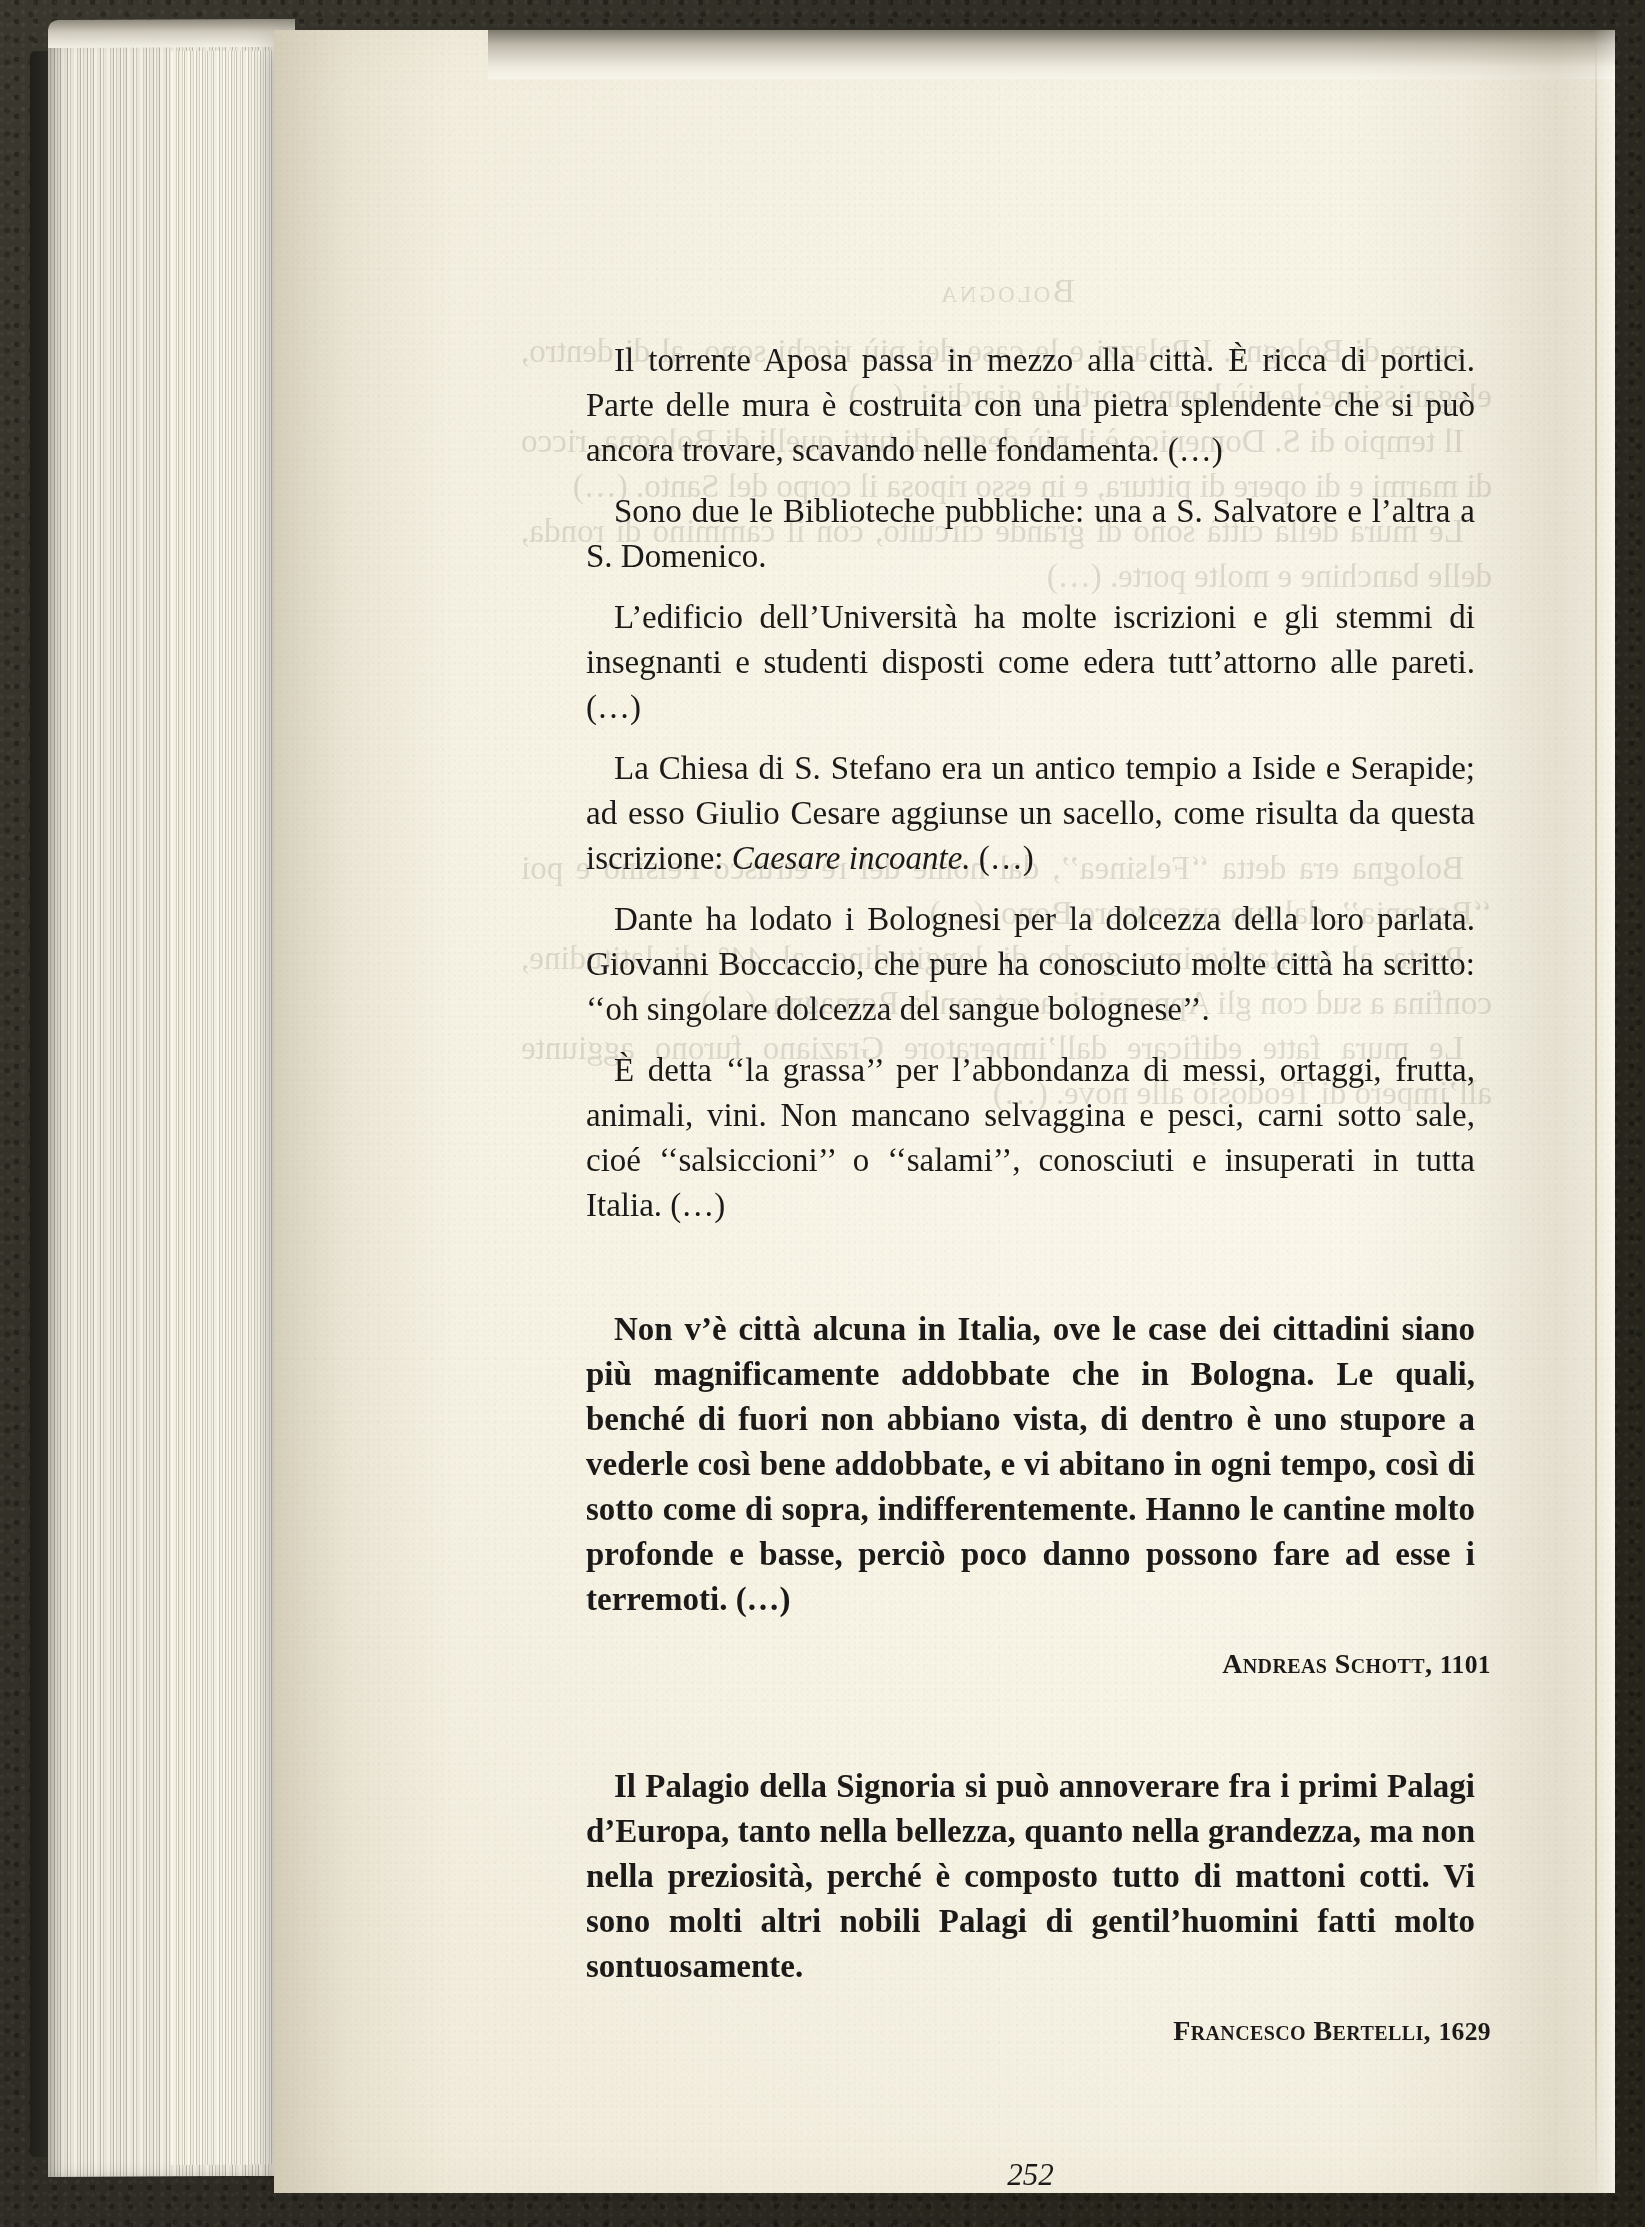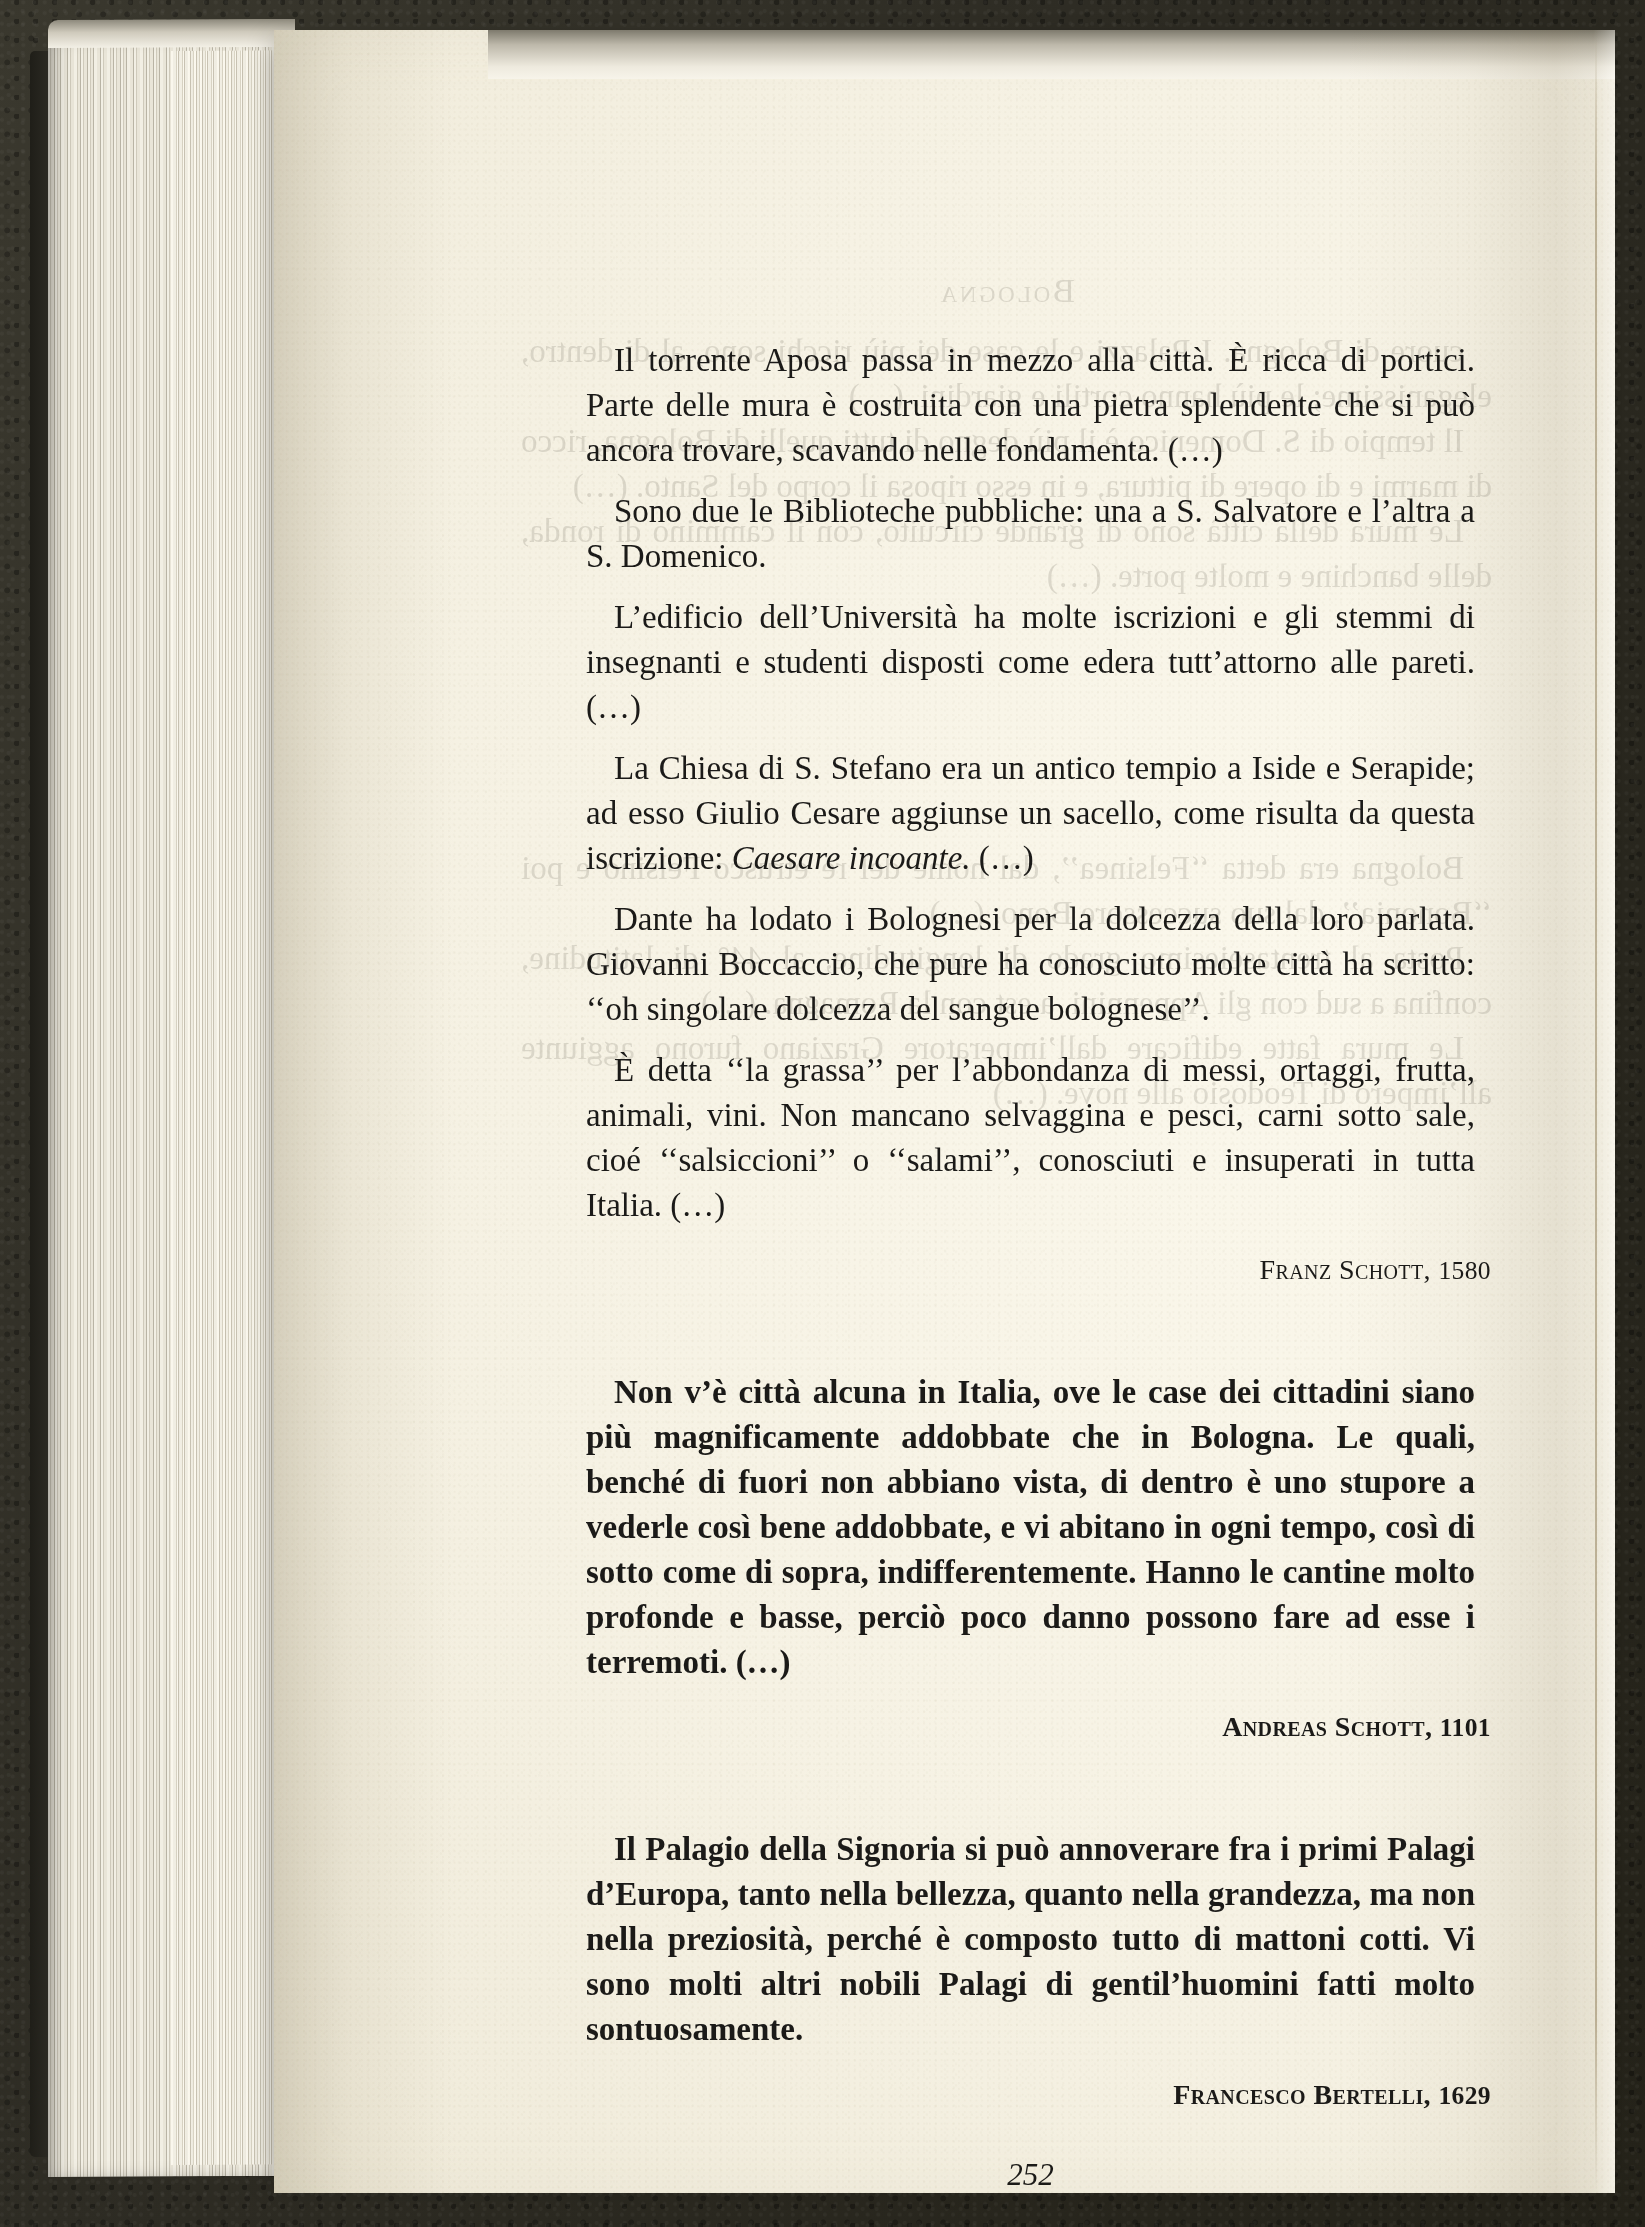--- a/index.html
+++ b/index.html
@@ -266,21 +266,20 @@
 
       <div class="textblock">
 
         <div class="excerpt">
           <p class="para">Il torrente Aposa passa in mezzo alla città. È ricca di portici. Parte delle mura è costruita con una pietra splendente che si può ancora trovare, scavando nelle fondamenta. (…)</p>
           <p class="para">Sono due le Biblioteche pubbliche: una a S. Salvatore e l’altra a S. Domenico.</p>
           <p class="para">L’edificio dell’Università ha molte iscrizioni e gli stemmi di insegnanti e studenti disposti come edera tutt’attorno alle pareti. (…)</p>
           <p class="para"><span>La Chiesa di S. Stefano era un antico tempio a Iside e Serapide; ad esso Giulio Cesare aggiunse un sacello, come risulta da questa iscrizione: </span><i>Caesare incoante.</i><span> (…)</span></p>
           <p class="para">Dante ha lodato i Bolognesi per la dolcezza della loro parlata. Giovanni Boccaccio, che pure ha conosciuto molte città ha scritto: ‘‘oh singolare dolcezza del sangue bolognese’’.</p>
           <p class="para">È detta ‘‘la grassa’’ per l’abbondanza di messi, ortaggi, frutta, animali, vini. Non mancano selvaggina e pesci, carni sotto sale, cioé ‘‘salsiccioni’’ o ‘‘salami’’, conosciuti e insuperati in tutta Italia. (…)</p>
-          <p class="attrib"><span>Franz Schott,</span> <span class="yr">1580</span></p>
         </div>
 
         <div class="excerpt">
           <p class="para">Non v’è città alcuna in Italia, ove le case dei cittadini siano più magnificamente addobbate che in Bologna. Le quali, benché di fuori non abbiano vista, di dentro è uno stupore a vederle così bene addobbate, e vi abitano in ogni tempo, così di sotto come di sopra, indifferentemente. Hanno le cantine molto profonde e basse, perciò poco danno possono fare ad esse i terremoti. (…)</p>
           <p class="attrib"><span>Andreas Schott,</span> <span class="yr">1101</span></p>
         </div>
 
         <div class="excerpt">
           <p class="para">Il Palagio della Signoria si può annoverare fra i primi Palagi d’Europa, tanto nella bellezza, quanto nella grandezza, ma non nella preziosità, perché è composto tutto di mattoni cotti. Vi sono molti altri nobili Palagi di gentil’huomini fatti molto sontuosamente.</p>
           <p class="attrib"><span>Francesco Bertelli,</span> <span class="yr">1629</span></p>

